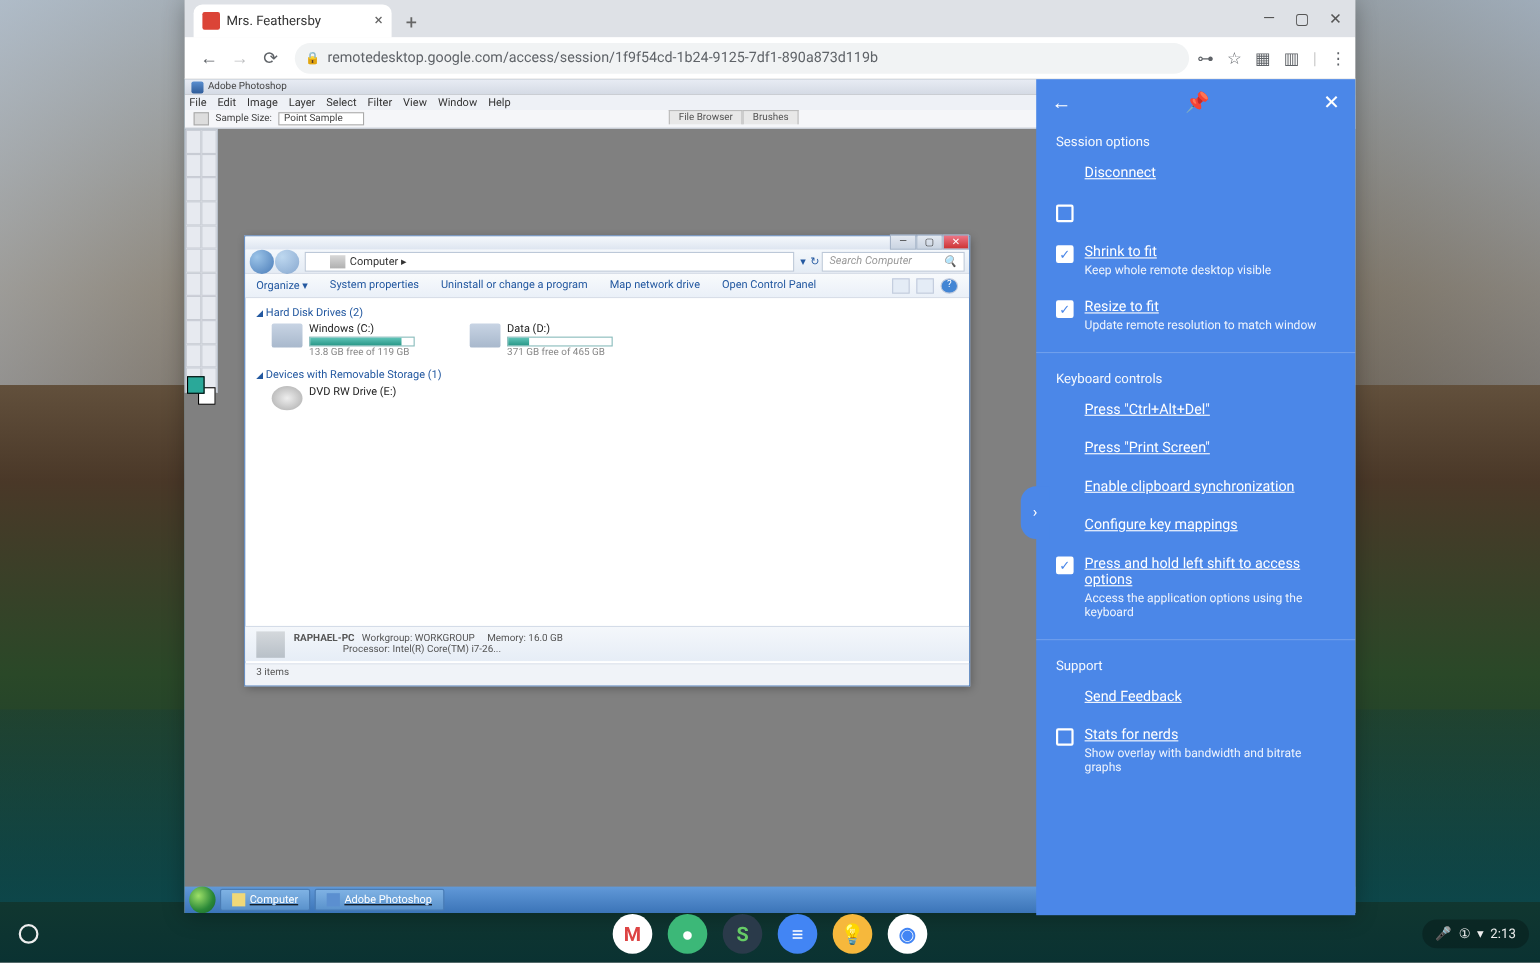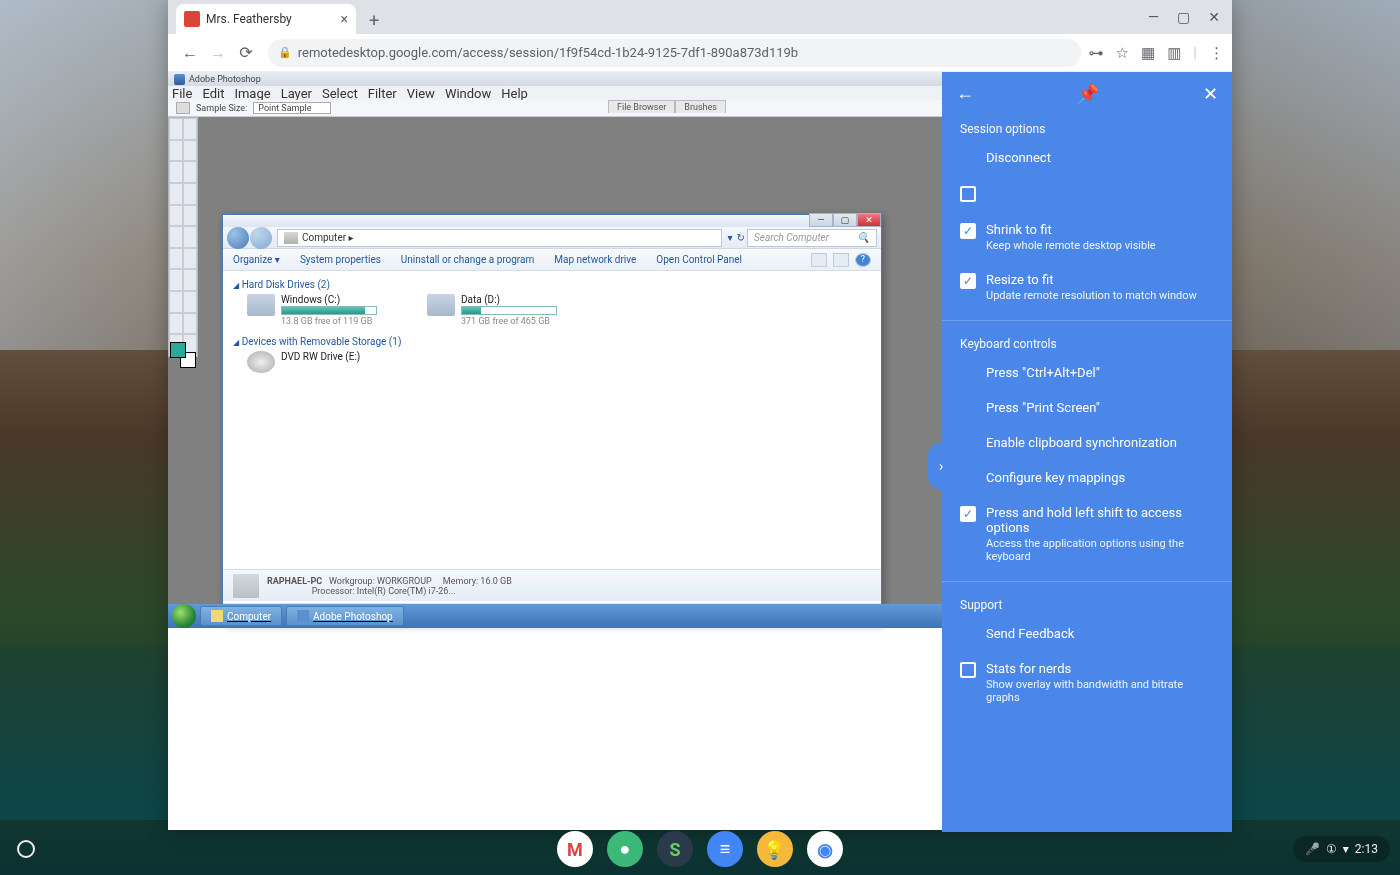--- a/index.html
+++ b/index.html
@@ -17,60 +17,60 @@
 .win-controls { margin-left:auto; display:flex; gap:18px; padding-right:12px; align-items:center; height:34px; color:#555; }
 .win-controls span { font-size:14px; cursor:pointer; }
 
 .addrbar { height:38px; background:#fff; display:flex; align-items:center; padding:0 8px; border-bottom:1px solid #eee; }
 .nav-btn { width:28px; height:28px; display:flex; align-items:center; justify-content:center; color:#5f6368; font-size:16px; }
 .url-box { flex:1; height:28px; background:#f1f3f4; border-radius:14px; display:flex; align-items:center; padding:0 10px; margin:0 8px; font-size:13px; color:#5f6368; }
 .url-box .lock { font-size:11px; margin-right:6px; color:#5a5; }
 .addr-icons { display:flex; gap:12px; align-items:center; color:#5f6368; }
 .addr-icons span { font-size:15px; }
 
-.session-area { position:relative; width:100%; height:556px; background:#7dd3fc; }
+.session-area { position:relative; width:100%; height:758px; background:#7dd3fc; }
 
 .rd-panel { position:absolute; top:72px; right:168px; width:290px; height:760px; background:#4b87e8; color:#fff; font-size:13px; }
 .rd-panel-head { height:42px; display:flex; align-items:center; justify-content:space-between; padding:0 14px; }
 .rd-panel-head span { font-size:18px; cursor:pointer; }
 .rd-section { padding:8px 18px 4px; font-size:12px; opacity:0.95; }
 .rd-item { padding:10px 18px; display:flex; align-items:flex-start; cursor:pointer; }
 .rd-chk { width:16px; height:16px; border:2px solid #fff; border-radius:2px; margin-right:10px; flex-shrink:0; margin-top:1px; display:flex; align-items:center; justify-content:center; font-size:12px; }
 .rd-chk.checked { background:#fff; color:#4b87e8; }
 .rd-spacer { width:26px; flex-shrink:0; }
 .rd-txt { flex:1; }
-.rd-title { font-size:13px; }
+.rd-title { font-size:13px;text-decoration:underline; }
 .rd-desc { font-size:11px; opacity:0.9; margin-top:2px; }
 .rd-divider { height:1px; background:rgba(255,255,255,0.2); margin:8px 0; }
 .rd-arrow { position:absolute; left:-14px; top:370px; width:26px; height:48px; background:#4b87e8; border-radius:14px 0 0 14px; display:flex; align-items:center; justify-content:center; color:#fff; font-size:14px; }
 
 .ps-window { position:absolute; top:0; left:0; right:0; height:100%; background:#808080; }
 .ps-title { height:14px; background:linear-gradient(#e8ecf4,#d4dae4); font-size:9px; color:#444; padding:0 6px; display:flex; align-items:center; }
 .ps-title::before { content:''; width:11px; height:11px; background:linear-gradient(#5b8fd0,#2f5c99); border-radius:2px; margin-right:4px; }
-.ps-menubar { height:14px; background:#eef1f6; font-size:13px; color:#333; display:flex; align-items:center; padding:0 4px; gap:10px; }
+.ps-menubar { height:14px; background:#eef1f6; font-size:10px; color:#333; display:flex; align-items:center; padding:0 4px; gap:10px; }
 .ps-options { height:17px; background:#f5f6f9; border-bottom:1px solid #c4cbd4; font-size:9px; color:#444; display:flex; align-items:center; padding:0 8px; gap:6px; position:relative; }
 .ps-options .tool-ico { width:14px; height:12px; background:#ddd; border:1px solid #aaa; }
 .ps-options .label { }
 .ps-options .dropdown { border:1px solid #aaa; background:#fff; padding:0 18px 0 4px; position:relative; }
 .ps-tabs { position:absolute; left:440px; top:0; display:flex; font-size:9px; }
 .ps-tabs span { border:1px solid #bbb; border-bottom:none; padding:1px 8px; background:#e8e8e8; color:#555; margin-right:0; }
 .ps-toolbox { position:absolute; left:0; top:45px; width:30px; height:240px; background:#e7eaf0; border:1px solid #b0b8c4; display:grid; grid-template-columns:1fr 1fr; }
 .ps-toolbox div { border:1px solid #c8ccd4; background:#e7eaf0; }
 .ps-swatch { position:absolute; left:2px; top:270px; width:26px; height:26px; }
 .ps-swatch .fg { position:absolute; width:16px; height:16px; background:#2aa899; border:1px solid #000; }
 .ps-swatch .bg { position:absolute; width:16px; height:16px; background:#fff; border:1px solid #000; right:0; bottom:0; }
 
 .explorer { position:absolute; left:54px; top:142px; width:660px; height:410px; background:#fff; border:1px solid #4b7ab8; box-shadow:2px 2px 8px rgba(0,0,0,0.3); }
 .exp-title { height:12px; background:linear-gradient(#f5f8fc,#dde5f0); }
 .exp-winctrl { position:absolute; top:-2px; right:0; display:flex; }
 .exp-winctrl span { width:24px; height:14px; font-size:9px; display:flex; align-items:center; justify-content:center; background:linear-gradient(#e4e9f1,#cad4e2); border:1px solid #a6b4c8; color:#333; }
 .exp-winctrl span.close { background:linear-gradient(#e78,#c33); color:#fff; }
 .exp-nav { height:22px; background:linear-gradient(#f4f8fc,#e4ebf4); display:flex; align-items:center; padding:0 4px; font-size:10px; border-bottom:1px solid #d0d8e4; }
 .exp-nav .navball { width:22px; height:22px; background:radial-gradient(circle at 30% 30%, #9cc4e8, #4a7cb8); border-radius:50%; margin-right:1px; }
-.breadcrumb { flex:1; background:#fff; border:1px solid #bcc8d8; height:18px; display:flex; align-items:center; padding:0 6px; margin:0 4px; color:#333; }
+.breadcrumb { flex:1; background:#fff; border:1px solid #bcc8d8; height:18px; display:flex; align-items:center; padding:0 22px; margin:0 4px; color:#333; }
 .bc-icon { width:14px; height:12px; background:linear-gradient(#d8d8d8,#b0b0b0); margin-right:4px; }
 .search-box { width:130px; background:#fff; border:1px solid #bcc8d8; height:18px; display:flex; align-items:center; padding:0 6px; color:#999; font-style:italic; }
 .exp-toolbar { height:22px; background:linear-gradient(#f8fafc,#eaf0f8); display:flex; align-items:center; padding:0 10px; font-size:10px; color:#2358a0; gap:20px; border-bottom:1px solid #d8dee8; }
 .exp-toolbar-right { margin-left:auto; display:flex; gap:6px; align-items:center; }
 .exp-toolbar-right span { width:16px; height:14px; background:#e4ecf6; border:1px solid #c0cadc; }
 .exp-body { padding:4px 10px; font-size:10px; color:#333; }
 .grp-head { color:#2358a0; margin:4px 0; }
 .grp-head span.arr { font-size:8px; }
 .drive-row { display:flex; gap:50px; margin-left:14px; }
 .drive { display:flex; gap:6px; }

